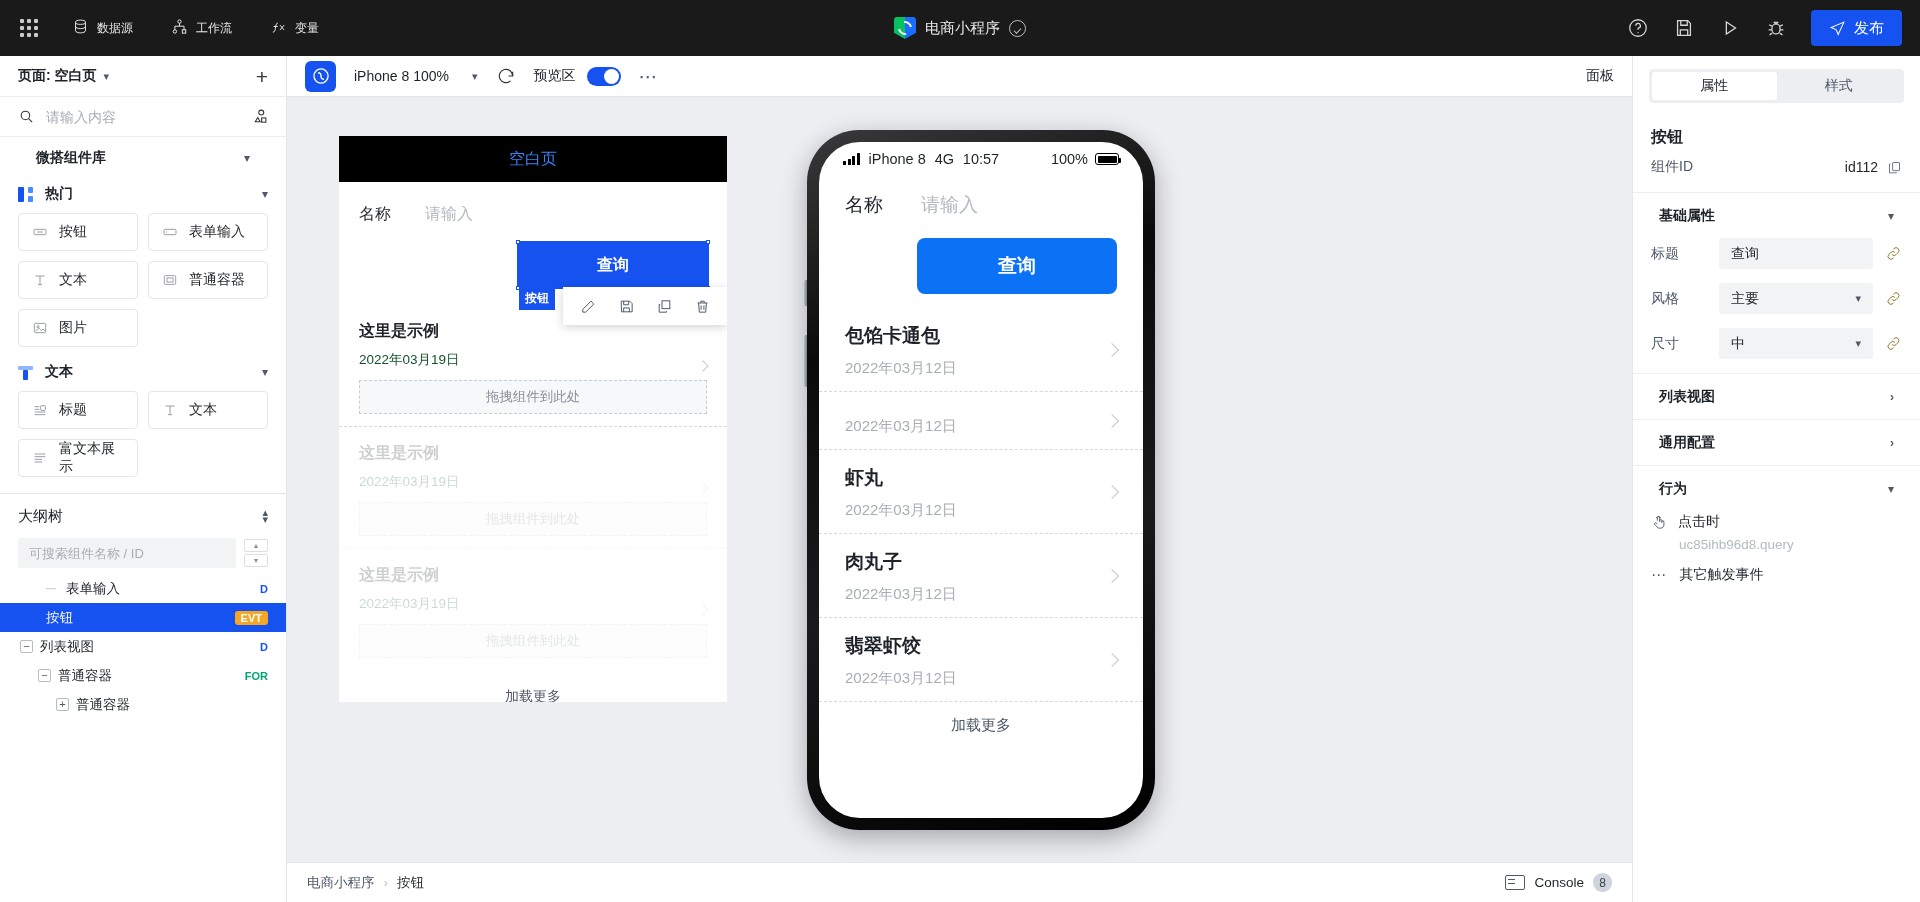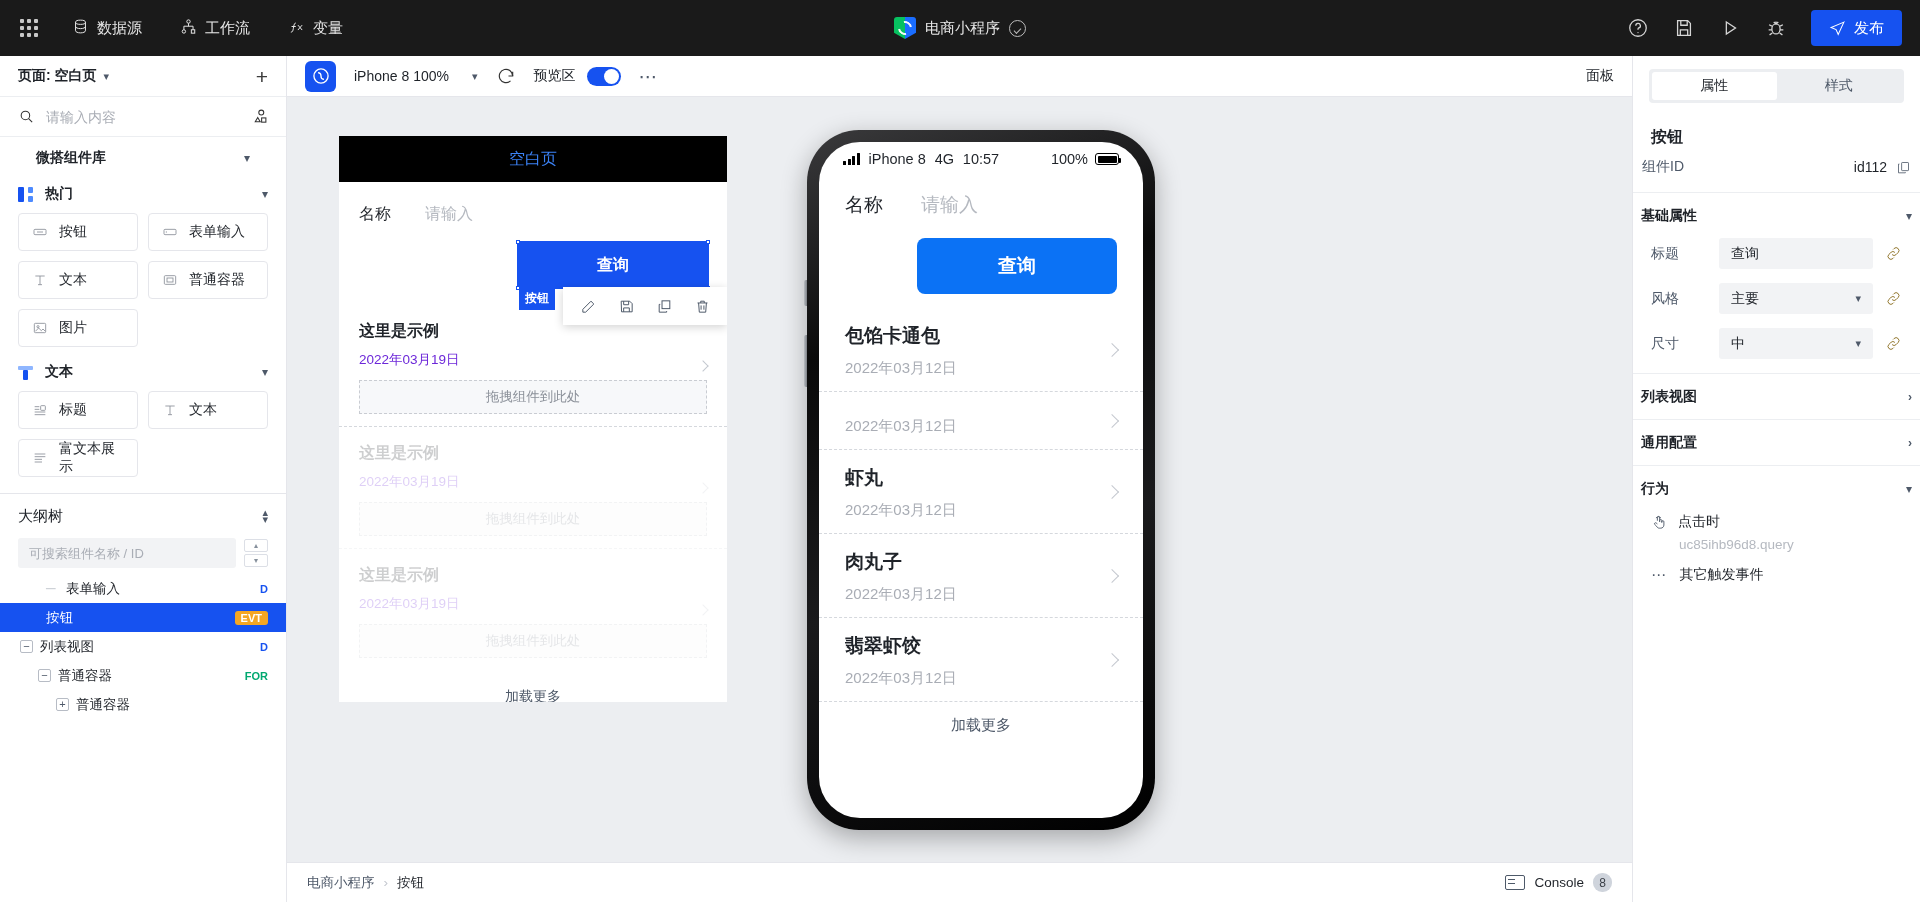--- a/index.html
+++ b/index.html
@@ -16,21 +16,21 @@
     height: 56px; background: #1a1a1a; color: #e9e9e9;
     display: flex; align-items: center; padding: 0 18px;
     position: relative;
   }
   .tb-left { display: flex; align-items: center; gap: 26px; }
   .grid-icon { width: 22px; height: 22px; display: grid;
     grid-template-columns: repeat(3,1fr); grid-template-rows: repeat(3,1fr);
     gap: 2.5px; padding: 2px; cursor: pointer; }
   .grid-icon i { background: #c9c9c9; border-radius: 1px; display:block; }
   .tb-item { display: flex; align-items: center; gap: 8px; cursor: pointer;
-    font-size: 15px; color: #e6e6e6; padding: 4px 6px; }
+    font-size: 12px; color: #e6e6e6; padding: 4px 6px; }
   .tb-item svg { width: 17px; height: 17px; stroke: #e6e6e6; fill: none; stroke-width: 1.4; }
   .tb-center {
     position: absolute; left: 50%; transform: translateX(-50%);
     display: flex; align-items: center; gap: 9px; font-size: 15px; color: #e8e8e8;
   }
   .logo-mark { width: 22px; height: 22px; position: relative; }
   .logo-mark .g { position:absolute; inset:0; background:#07c160;
      clip-path: polygon(0 0, 50% 0, 50% 100%, 0 72%); border-radius:3px 0 0 3px;}
   .logo-mark .b { position:absolute; inset:0; background:#1a6dff;
      clip-path: polygon(50% 0, 100% 0, 100% 72%, 50% 100%); border-radius:0 3px 3px 0;}
@@ -147,21 +147,21 @@
   }
   .float-toolbar {
     position:absolute; left: 44px; top: 100%; background:#fff; height:38px;
     display:flex; align-items:center; gap:0; box-shadow:0 2px 9px rgba(0,0,0,.18); padding: 0 6px;
   }
   .float-toolbar button { width:38px;height:38px;border:none;background:none;cursor:pointer;
      display:flex;align-items:center;justify-content:center;}
   .float-toolbar svg{width:17px;height:17px;stroke:#4e5969;fill:none;stroke-width:1.4;}
   .list-item { padding: 16px 20px 12px; border-bottom: 1px dashed #d5d8dd; position:relative;}
   .li-title { font-size:16px; font-weight:bold; }
-  .li-date { font-size:13.5px; color:#6d28d9; margin-top:9px;}
+  .li-date { font-size:13.5px; color:#14532d; margin-top:9px;}
   .li-arrow { position:absolute; right:20px; top:50%; transform:translateY(-50%) rotate(45deg);
      width:8px;height:8px;border-right:1.4px solid #c4c8cf;border-top:1.4px solid #c4c8cf;}
   .dropzone { margin-top: 11px; height: 34px; border:1px dashed #c9ccd2; background:#f7f8fa;
      display:flex;align-items:center;justify-content:center;font-size:13.5px;color:#8b9099;}
   .faded { opacity: .22; }
   .loadmore { text-align:center; font-size:14px; color:#4e5969; padding: 18px 0 14px;}
 
   
   .phone-area { flex:1; display:flex; justify-content:flex-start; padding-top: 33px; padding-left: 28px;}
   .phone {
@@ -209,25 +209,25 @@
   .badge { background:#cfd4dc; color:#3a3f47; border-radius:9px; min-width:19px; height:19px; font-size:12px;
      display:flex;align-items:center;justify-content:center; padding: 0 5px;}
 
   
   .rightpanel { width: 288px; border-left: 1px solid #e5e6eb; background:#fff; display:flex; flex-direction:column;}
   .tabs { margin: 13px 16px 0; background:#eceef1; border-radius:4px; padding:3px; display:flex; }
   .tab { flex:1; height: 28px; display:flex;align-items:center;justify-content:center;
      font-size:14px; border-radius:3px; cursor:pointer; color:#4e5969;}
   .tab.active { background:#fff; color:#1f2329; }
   .rp-title { font-size:16px; font-weight:bold; padding: 24px 18px 0; }
-  .rp-row { display:flex; align-items:center; padding: 10px 9px 0; font-size:14px;}
+  .rp-row { display:flex; align-items:center; padding: 10px 18px 0; font-size:14px;}
   .rp-key { color:#4e5969; }
   .rp-val { margin-left:auto; display:flex; align-items:center; gap:9px;}
   .copy-ic { width:15px;height:15px;stroke:#4e5969;fill:none;stroke-width:1.3;cursor:pointer;}
-  .sec-head { height:46px; display:flex; align-items:center; padding: 0 8px; font-weight:bold;
+  .sec-head { height:46px; display:flex; align-items:center; padding: 0 26px; font-weight:bold;
      font-size:14px; border-top:1px solid #eceef1; cursor:pointer; margin-top: 16px;}
   .sec-head.tight { margin-top: 0; }
   .sec-head .caret { margin-left:auto; color:#4e5969; font-size:12px;}
   .field { display:flex; align-items:center; padding: 0 18px 14px; gap:12px;}
   .field-label { width: 56px; color:#4e5969; font-size:14px; flex:none;}
   .field-ctl { flex:1; height:31px; background:#f2f3f5; border-radius:3px; display:flex;
      align-items:center; padding: 0 12px; font-size:14px; cursor:text;}
   .field-ctl.sel { cursor:pointer; }
   .field-ctl .caret { margin-left:auto; color:#4e5969; font-size:11px;}
   .link-ic { width:17px;height:17px;flex:none;stroke:#8a6d1f;fill:none;stroke-width:1.3;cursor:pointer;}

